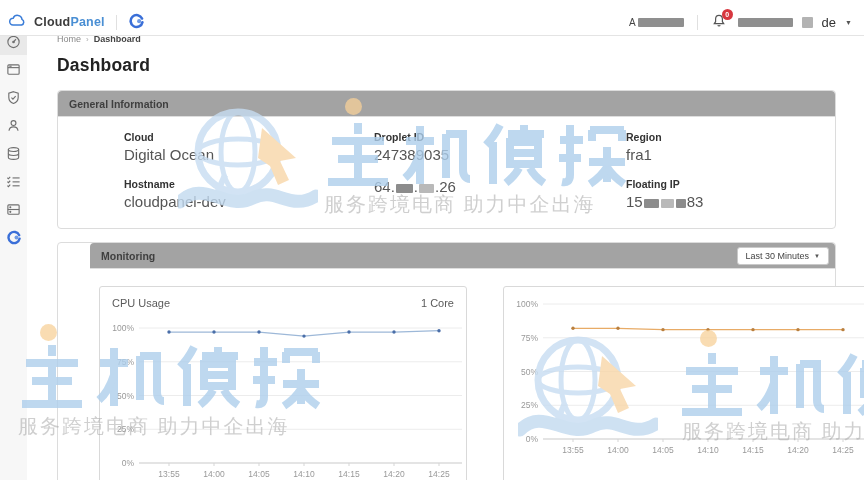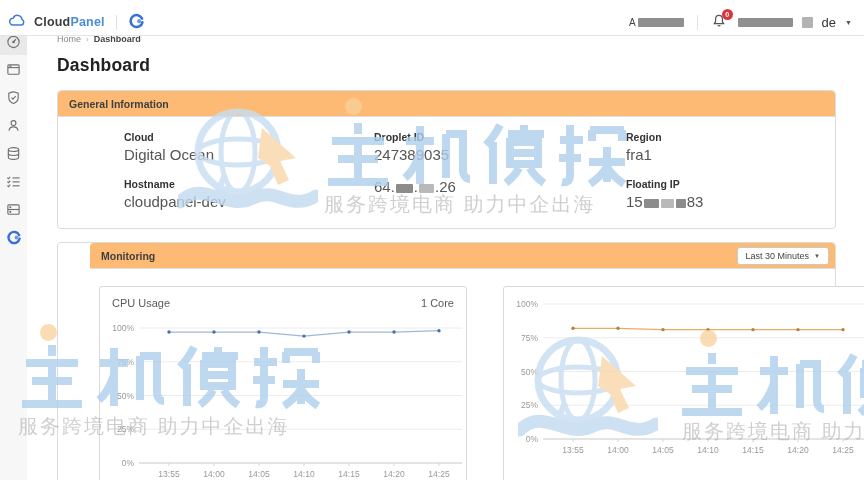--- a/index.html
+++ b/index.html
@@ -34,21 +34,21 @@
 
   
   .main { position:absolute; top:27px; left:27px; width:837px; height:453px; background:#fff;
           padding:5px 28px 0 30px; }
   .breadcrumb { font-size:9px; color:#888; display:flex; gap:5px; align-items:center; margin-top:2px; }
   .breadcrumb .sep { color:#aaa; font-size:8px; }
   .breadcrumb .current { color:#444; font-weight:bold; }
   .page-title { font-size:17.5px; font-weight:bold; color:#222; margin-top:11px; letter-spacing:.2px; }
 
   .panel { border:1px solid #dcdcdc; border-radius:4px; background:#fff; }
-  .panel-hd { height:26px; background:#fdba74; border-bottom:1px solid #dedede;
+  .panel-hd { height:26px; background:#a3a3a3; border-bottom:1px solid #dedede;
               border-radius:4px 4px 0 0; display:flex; align-items:center; padding:0 6px 0 11px; }
   .panel-hd .ttl { font-size:10.5px; font-weight:bold; color:#3f3f3f; }
 
   .gi-panel { margin-top:14px; }
   .gi-body { padding:14px 10px 18px 66px; display:grid; grid-template-columns:250px 252px auto;
              row-gap:15px; }
   .field .lbl { font-size:10.5px; font-weight:bold; color:#333; margin-bottom:3px; }
   .field .val { font-size:15px; color:#555; }
   .val .redact { background:#8c8c8c; margin:0 1px; }
   .val .redact.lite { background:#b9b9b9; }

